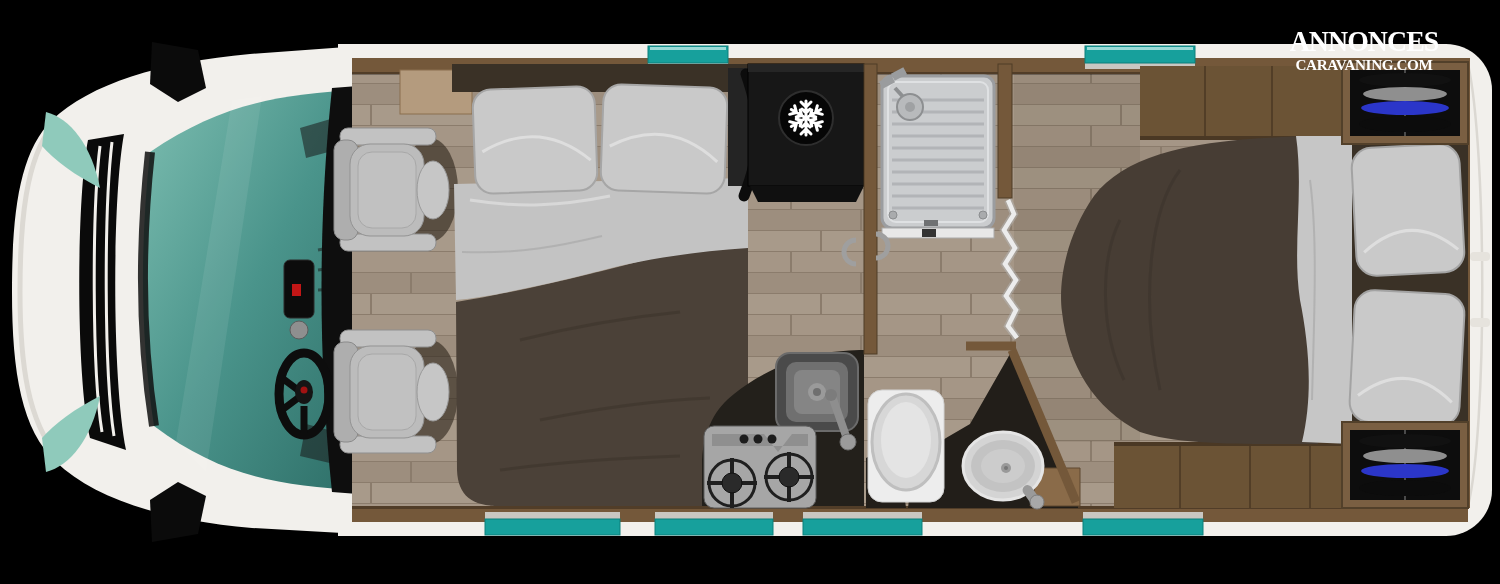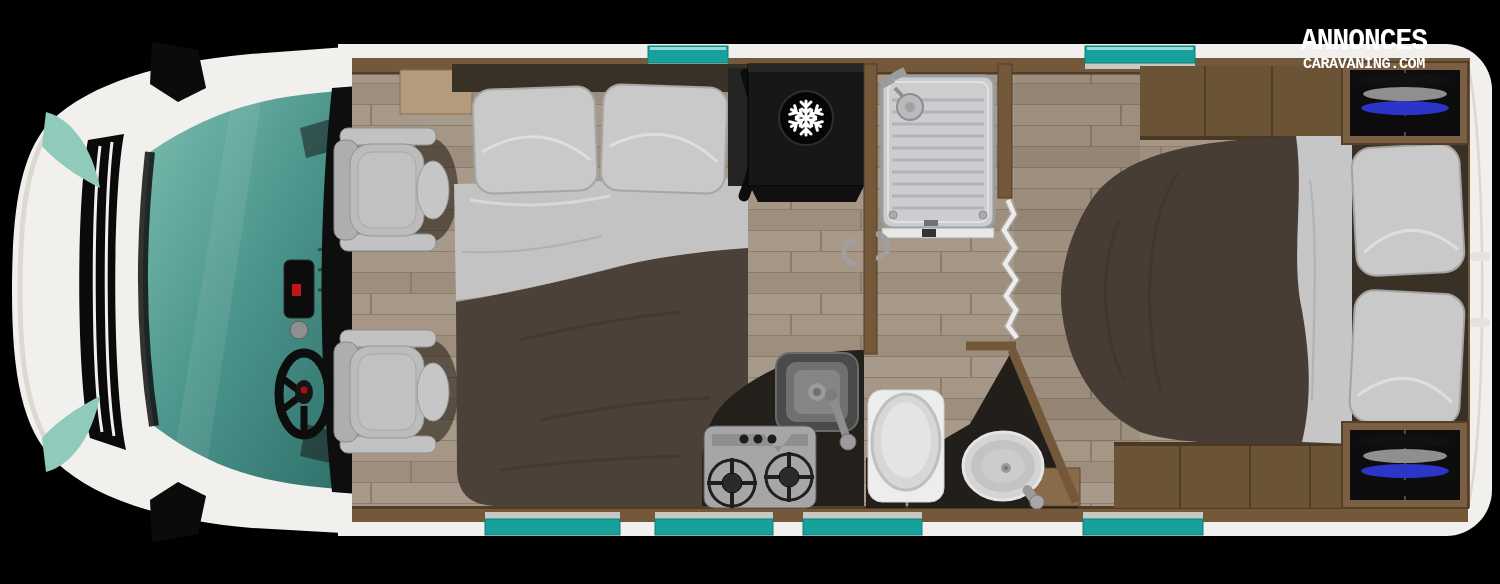--- a/index.html
+++ b/index.html
@@ -1,17 +1,17 @@
 <!DOCTYPE html>
 <html><head>
 <meta charset="utf-8">
 <style>
   html,body{margin:0;padding:0;background:#000;}
   .stage{position:relative;width:1500px;height:584px;background:#000;overflow:hidden;
-         font-family:Liberation Mono, monospace;}
+         font-family:Liberation Serif, serif;}
   .logo{position:absolute;top:27px;left:1282px;width:164px;text-align:center;color:#fff;
         font-weight:bold;z-index:5;}
   .logo .l1{font-size:29px;line-height:1;letter-spacing:-1px;transform:scaleX(.96);}
   .logo .l2{font-size:15.5px;line-height:1;letter-spacing:-.4px;margin-top:1px;transform:scaleX(.98);}
   svg{position:absolute;top:0;left:0;}
 </style>
 </head>
 <body>
 
 <div class="stage">

